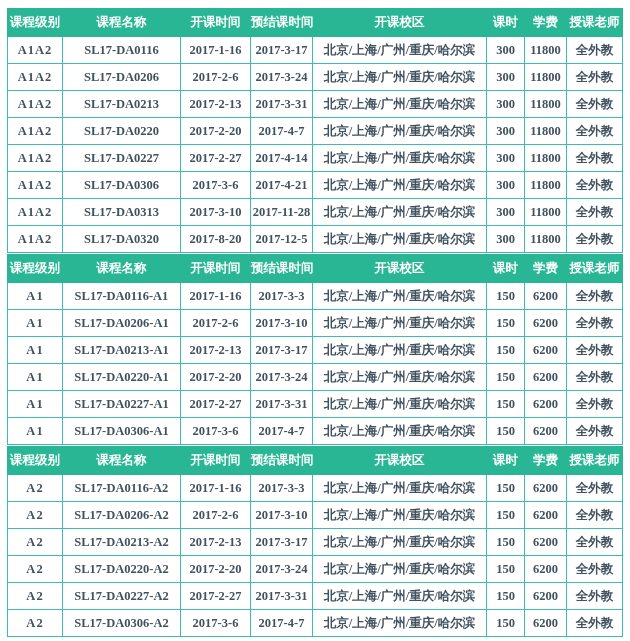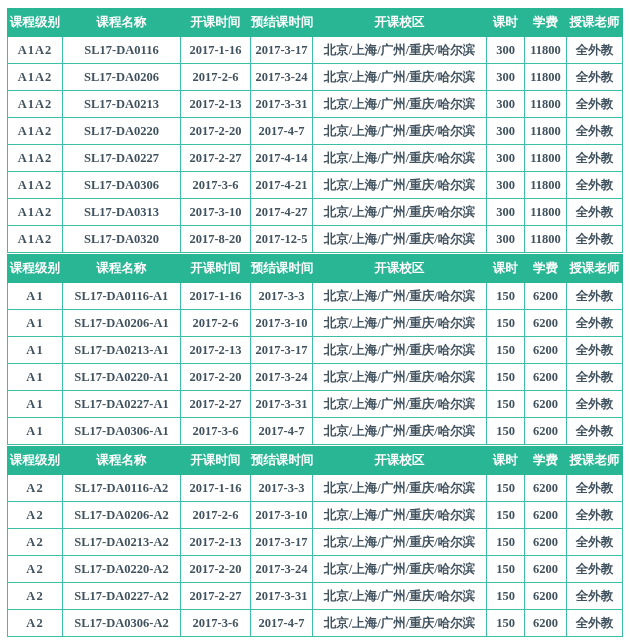--- a/index.html
+++ b/index.html
@@ -145,21 +145,21 @@
             <td>2017-4-21</td>
             <td>北京/上海/广州/重庆/哈尔滨</td>
             <td>300</td>
             <td>11800</td>
             <td>全外教</td>
           </tr>
           <tr>
             <td class="level">A1A2</td>
             <td>SL17-DA0313</td>
             <td>2017-3-10</td>
-            <td>2017-4-27</td>
+            <td>2017-11-28</td>
             <td>北京/上海/广州/重庆/哈尔滨</td>
             <td>300</td>
             <td>11800</td>
             <td>全外教</td>
           </tr>
           <tr>
             <td class="level">A1A2</td>
             <td>SL17-DA0320</td>
             <td>2017-8-20</td>
             <td>2017-12-5</td>

